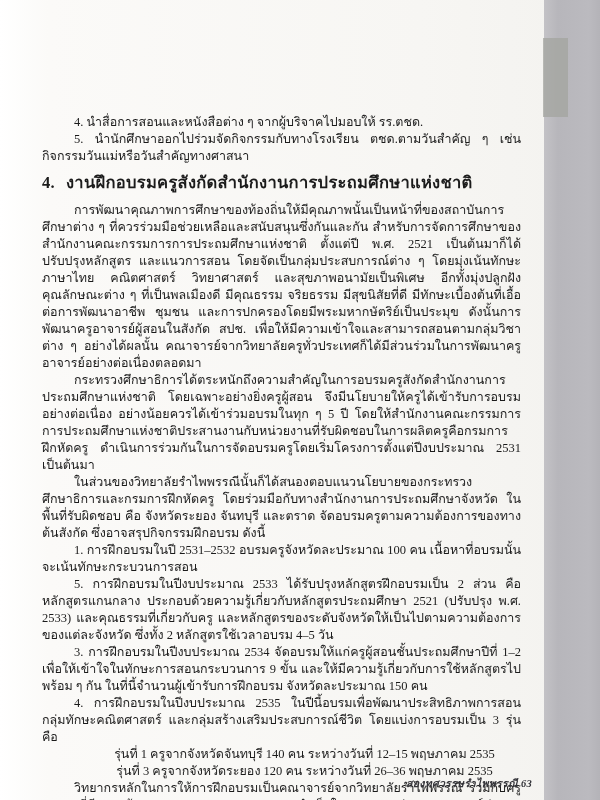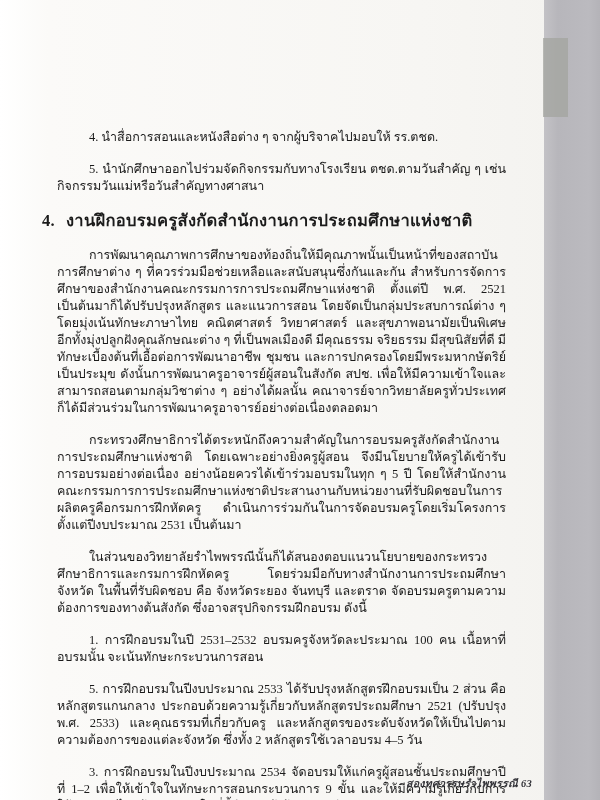--- a/index.html
+++ b/index.html
@@ -16,21 +16,21 @@
   }
   .scan-tab {
     position: absolute; top: 38px; left: 543px; width: 25px; height: 79px;
     background: #a3a49f; opacity: 0.75;
   }
   .content {
     position: absolute; left: 42px; top: 114px; width: 479px;
     font-size: 12.5px; line-height: 17px;
     text-align: justify;
   }
-  .content p { margin: 15px; text-indent: 32px; }
+  .content p { margin: 0; text-indent: 32px; }
   p.cohort { text-indent: 0; padding-left: 46px; text-align: center; }
   h2.section-heading {
     margin: 7px 0 8px 0; text-indent: 0;
     font-size: 16.5px; line-height: 22px; font-weight: bold;
     letter-spacing: 0.3px; text-align: left;
   }
   h2.section-heading .num { margin-right: 11px; }
   .page-footer {
     position: absolute; right: 68px; bottom: 8px;
     font-size: 10.5px; font-weight: bold; font-style: italic;
@@ -50,20 +50,21 @@
   <h2 class="section-heading">
     <span class="num">4.</span><span>งานฝึกอบรมครูสังกัดสำนักงานการประถมศึกษาแห่งชาติ</span>
   </h2>
 
   <p>การพัฒนาคุณภาพการศึกษาของท้องถิ่นให้มีคุณภาพนั้นเป็นหน้าที่ของสถาบันการศึกษาต่าง ๆ ที่ควรร่วมมือช่วยเหลือและสนับสนุนซึ่งกันและกัน  สำหรับการจัดการศึกษาของสำนักงานคณะกรรมการการประถมศึกษาแห่งชาติ  ตั้งแต่ปี พ.ศ. 2521  เป็นต้นมาก็ได้ปรับปรุงหลักสูตร และแนวการสอน โดยจัดเป็นกลุ่มประสบการณ์ต่าง ๆ โดยมุ่งเน้นทักษะภาษาไทย คณิตศาสตร์ วิทยาศาสตร์ และสุขภาพอนามัยเป็นพิเศษ อีกทั้งมุ่งปลูกฝังคุณลักษณะต่าง ๆ ที่เป็นพลเมืองดี มีคุณธรรม จริยธรรม มีสุขนิสัยที่ดี มีทักษะเบื้องต้นที่เอื้อต่อการพัฒนาอาชีพ ชุมชน และการปกครองโดยมีพระมหากษัตริย์เป็นประมุข ดังนั้นการพัฒนาครูอาจารย์ผู้สอนในสังกัด สปช. เพื่อให้มีความเข้าใจและสามารถสอนตามกลุ่มวิชาต่าง ๆ อย่างได้ผลนั้น คณาจารย์จากวิทยาลัยครูทั่วประเทศก็ได้มีส่วนร่วมในการพัฒนาครูอาจารย์อย่างต่อเนื่องตลอดมา</p>
   <p>กระทรวงศึกษาธิการได้ตระหนักถึงความสำคัญในการอบรมครูสังกัดสำนักงานการประถมศึกษาแห่งชาติ  โดยเฉพาะอย่างยิ่งครูผู้สอน  จึงมีนโยบายให้ครูได้เข้ารับการอบรมอย่างต่อเนื่อง อย่างน้อยควรได้เข้าร่วมอบรมในทุก ๆ 5 ปี   โดยให้สำนักงานคณะกรรมการการประถมศึกษาแห่งชาติประสานงานกับหน่วยงานที่รับผิดชอบในการผลิตครูคือกรมการฝึกหัดครู ดำเนินการร่วมกันในการจัดอบรมครูโดยเริ่มโครงการตั้งแต่ปีงบประมาณ 2531 เป็นต้นมา</p>
   <p>ในส่วนของวิทยาลัยรำไพพรรณีนั้นก็ได้สนองตอบแนวนโยบายของกระทรวงศึกษาธิการและกรมการฝึกหัดครู  โดยร่วมมือกับทางสำนักงานการประถมศึกษาจังหวัด  ในพื้นที่รับผิดชอบ  คือ จังหวัดระยอง  จันทบุรี  และตราด  จัดอบรมครูตามความต้องการของทางต้นสังกัด  ซึ่งอาจสรุปกิจกรรมฝึกอบรม  ดังนี้</p>
   <p>1.  การฝึกอบรมในปี 2531–2532 อบรมครูจังหวัดละประมาณ 100 คน เนื้อหาที่อบรมนั้น จะเน้นทักษะกระบวนการสอน</p>
   <p>5.  การฝึกอบรมในปีงบประมาณ 2533    ได้รับปรุงหลักสูตรฝึกอบรมเป็น 2 ส่วน    คือ หลักสูตรแกนกลาง  ประกอบด้วยความรู้เกี่ยวกับหลักสูตรประถมศึกษา 2521 (ปรับปรุง พ.ศ. 2533) และคุณธรรมที่เกี่ยวกับครู    และหลักสูตรของระดับจังหวัดให้เป็นไปตามความต้องการของแต่ละจังหวัด  ซึ่งทั้ง 2 หลักสูตรใช้เวลาอบรม 4–5 วัน</p>
   <p>3.  การฝึกอบรมในปีงบประมาณ 2534 จัดอบรมให้แก่ครูผู้สอนชั้นประถมศึกษาปีที่ 1–2 เพื่อให้เข้าใจในทักษะการสอนกระบวนการ 9 ขั้น  และให้มีความรู้เกี่ยวกับการใช้หลักสูตรไปพร้อม ๆ กัน  ในที่นี้จำนวนผู้เข้ารับการฝึกอบรม  จังหวัดละประมาณ 150 คน</p>
+  <p>4.  การฝึกอบรมในปีงบประมาณ 2535 ในปีนี้อบรมเพื่อพัฒนาประสิทธิภาพการสอนกลุ่มทักษะคณิตศาสตร์  และกลุ่มสร้างเสริมประสบการณ์ชีวิต  โดยแบ่งการอบรมเป็น 3 รุ่น  คือ</p>
 
   <p class="cohort">รุ่นที่ 1  ครูจากจังหวัดจันทบุรี 140 คน  ระหว่างวันที่ 12–15 พฤษภาคม 2535</p>
   <p class="cohort">รุ่นที่ 3  ครูจากจังหวัดระยอง 120 คน  ระหว่างวันที่ 26–36 พฤษภาคม 2535</p>
 
   <p>วิทยากรหลักในการให้การฝึกอบรมเป็นคณาจารย์จากวิทยาลัยรำไพพรรณี  ร่วมกับครู สปช. ที่มีความรู้ความสามารถและประสบความสำเร็จในการสอนกลุ่มประสบการณ์ต่าง ๆ ส่วนลักษณะการดำเนินการฝึกอบรมนั้น   บางปีก็จัดอบรมภายในวิทยาลัยรำไพพรรณี   แต่บางปีก็จัดตามกลุ่มโรงเรียนต่าง ๆ ในแต่ละจังหวัด  เพื่อความสะดวกในการเดินทางของครูผู้เข้ารับการฝึกอบรม</p>
 </div>
 
 <div class="page-footer">สองทศวรรษรำไพพรรณี 63</div>
 
 </body></html>

